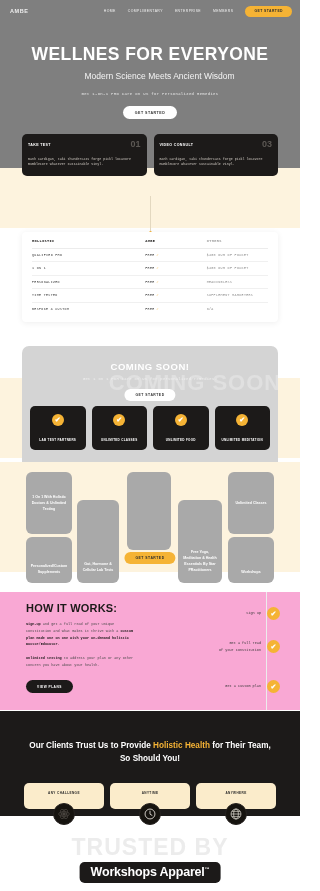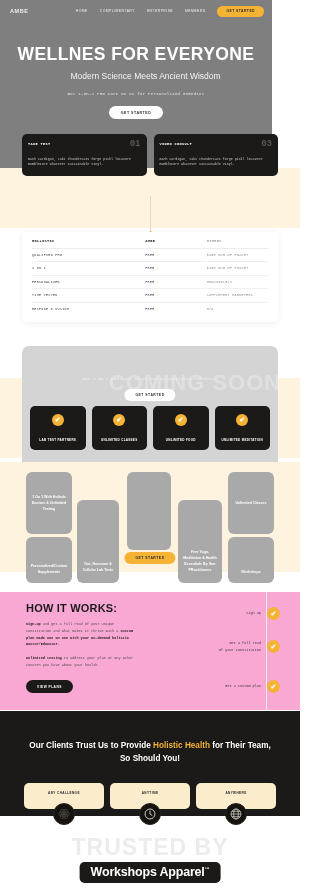--- a/index.html
+++ b/index.html
@@ -7,21 +7,21 @@
   body {
     font-family:"Liberation Sans", sans-serif;
     background:#ffffff;
     overflow:hidden;
     position:relative;
   }
   .page { width:300px; height:891px; position:relative; }
 
   
   .hero {
-    position:absolute; left:0; top:0; width:272px; height:196px;
+    position:absolute; left:0; top:0; width:300px; height:196px;
     background:#7f7f7f;
   }
   .nav {
     height:22px; display:flex; align-items:center;
     padding:0 8px 0 10px;
   }
   .logo {
     font-size:5.5px; font-weight:bold; letter-spacing:.6px;
     color:#efefef;
   }
@@ -61,21 +61,21 @@
     background:#fdf3de;
   }
   .steps {
     position:absolute; left:0; top:134px; width:300px;
     display:flex; gap:7px; padding:0 22px;
   }
   .step-card {
     flex:1; background:#1c1a19; border-radius:5px;
     padding:7px 6px 8px 6px; position:relative; cursor:pointer;
   }
-  .step-head { display:flex; align-items:center;font-family:Liberation Mono, monospace; }
+  .step-head { display:flex; align-items:flex-end; }
   .step-title {
     font-size:3.6px; font-weight:bold; color:#ffffff;
     letter-spacing:.35px; text-transform:uppercase; line-height:1.45;
     max-width:50px;
   }
   .step-num {
     margin-left:auto; font-size:9px; font-weight:bold;
     color:#5c5854; line-height:.85;
   }
   .step-text {
@@ -381,20 +381,21 @@
           <span>FREE</span>
           <span class="tick">✓</span>
         </div>
       <div class="c3">N/A</div>
     </div>
   </div>
 
   <div class="cs-band"></div>
   <div class="cs-panel">
     <div class="cs-ghost">COMING SOON</div>
+    <div class="cs-title">COMING SOON!</div>
     <div class="cs-sub">Get 1 on 1 PDH care on US for personalized remedies.</div>
     <div class="cs-btn">GET STARTED</div>
   </div>
 
   <div class="cs-cards">
     <div class="cs-card">
       <div class="cs-check">✔</div>
       <div class="cs-label">LAB TEST PARTNERS</div>
     </div>
     <div class="cs-card">

